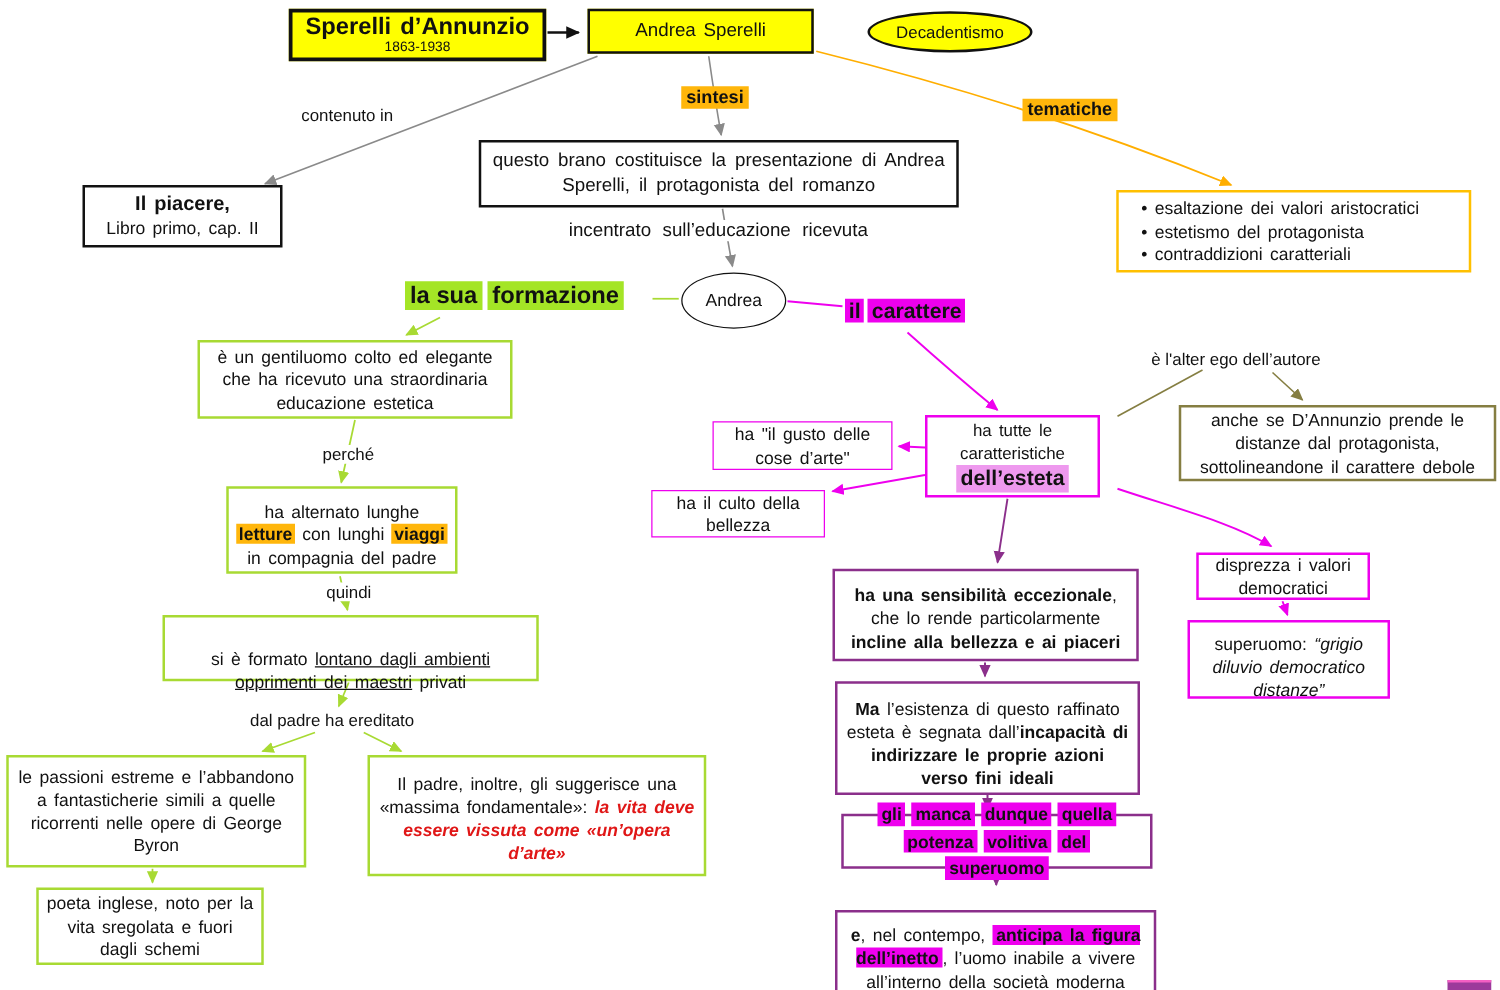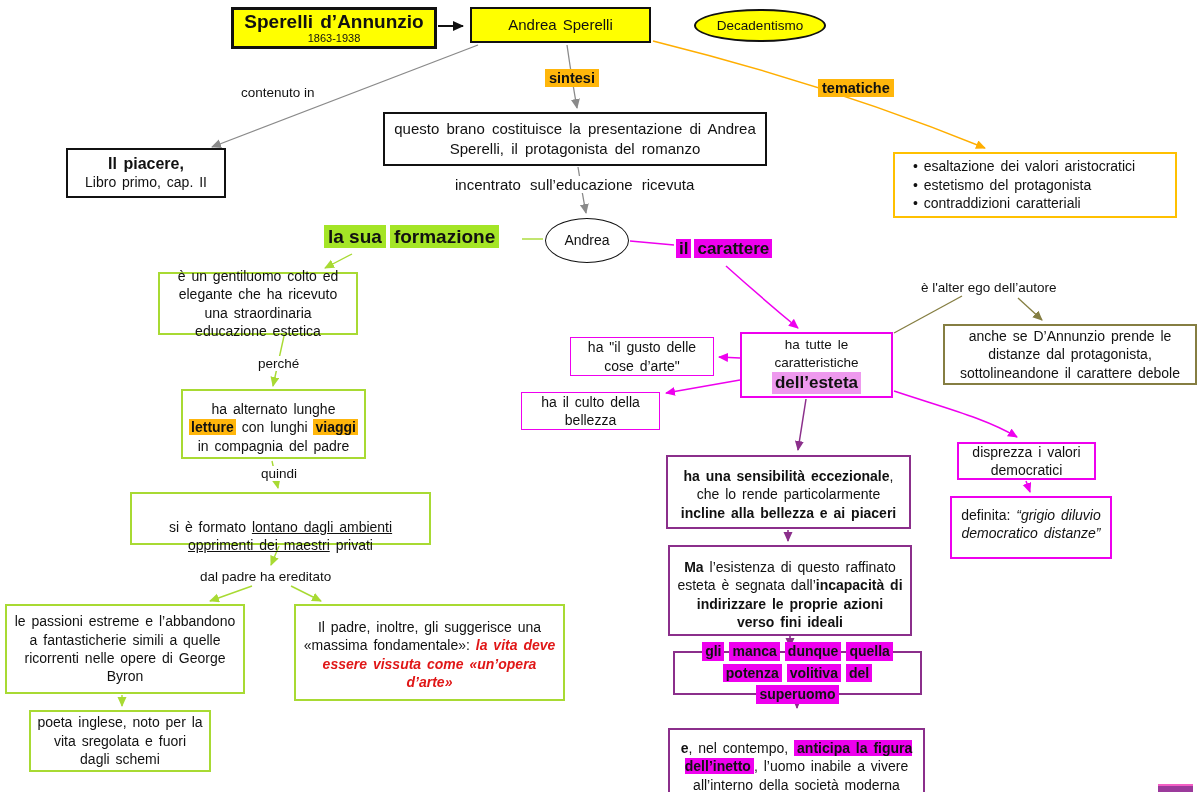--- a/index.html
+++ b/index.html
@@ -130,21 +130,21 @@
   </div>
 
   <div class="big-label" style="left:324px;top:226px;font-size:19px;">
     <span class="hl-grn">la sua</span><span style="display:inline-block;width:4px;"></span><span class="hl-grn">formazione</span>
   </div>
 
   <div class="big-label" style="left:676px;top:239px;font-size:17px;">
     <span class="hl-mg">il</span><span style="display:inline-block;width:3px;"></span><span class="hl-mg">carattere</span>
   </div>
 
-  <div class="node g" style="left:158px;top:272px;width:200px;height:63px;">è un gentiluomo colto ed elegante che ha ricevuto una straordinaria educazione estetica</div>
+  <div class="node g" style="left:158px;top:272px;width:252px;height:63px;">è un gentiluomo colto ed elegante che ha ricevuto una straordinaria educazione estetica</div>
 
   <div class="lbl" style="left:255px;top:356px;">perché</div>
 
   <div class="node g" style="left:181px;top:389px;width:185px;height:70px;display:block;padding-top:9px;">
     <span>ha alternato lunghe </span><span class="hl-or">letture</span><span> con lunghi </span><span class="hl-or">viaggi</span><span> in compagnia del padre</span>
   </div>
 
   <div class="lbl" style="left:258px;top:466px;">quindi</div>
 
   <div class="node g" style="left:130px;top:492px;width:301px;height:53px;display:block;padding-top:24px;">
@@ -154,21 +154,21 @@
   <div class="lbl" style="left:197px;top:569px;">dal padre ha ereditato</div>
 
   <div class="node g" style="left:5px;top:604px;width:240px;height:90px;">le passioni estreme e l’abbandono a fantasticherie simili a quelle ricorrenti nelle opere di George Byron</div>
 
   <div class="node g" style="left:294px;top:604px;width:271px;height:97px;display:block;padding-top:12px;">
     <span>Il padre, inoltre, gli suggerisce una «massima fondamentale»: </span><span class="red">la vita deve essere vissuta come «un’opera d’arte»</span>
   </div>
 
   <div class="node g" style="left:29px;top:710px;width:182px;height:62px;">poeta inglese, noto per la vita sregolata e fuori dagli schemi</div>
 
-  <div class="node m" style="left:740px;top:332px;width:153px;height:66px;font-size:13.5px;">
+  <div class="node m" style="left:740px;top:332px;width:140px;height:66px;font-size:13.5px;">
     <div>ha tutte le caratteristiche</div>
     <div class="hl-plum" style="font-weight:bold;font-size:17px;padding:0 3px;">dell’esteta</div>
   </div>
 
   <div class="node m" style="left:570px;top:337px;width:144px;height:39px;border-width:1.5px;">ha "il gusto delle cose d’arte"</div>
 
   <div class="node m" style="left:521px;top:392px;width:139px;height:38px;border-width:1.5px;">ha il culto della bellezza</div>
 
   <div class="lbl" style="left:918px;top:280px;">è l'alter ego dell’autore</div>
 
@@ -195,18 +195,18 @@
     </div>
   </div>
 
   <div class="node p" style="left:668px;top:728px;width:257px;height:75px;display:block;padding-top:9px;">
     <span class="bold">e</span><span>, nel contempo, </span><span class="hl-mg">anticipa la figura dell’inetto</span><span>, l’uomo inabile a vivere all’interno della società moderna</span>
   </div>
 
   <div class="node m" style="left:957px;top:442px;width:139px;height:38px;">disprezza i valori democratici</div>
 
   <div class="node m" style="left:950px;top:496px;width:162px;height:63px;display:block;padding-top:8px;">
-    <span>definita: </span><span style="font-style:italic;">“grigio diluvio democratico distanze”</span>
+    <span>superuomo: </span><span style="font-style:italic;">“grigio diluvio democratico distanze”</span>
   </div>
 
   <div class="corner-chip" style="left:1158px;top:784px;width:35px;height:8px;"></div>
 
 </div>
 
 </body></html>

